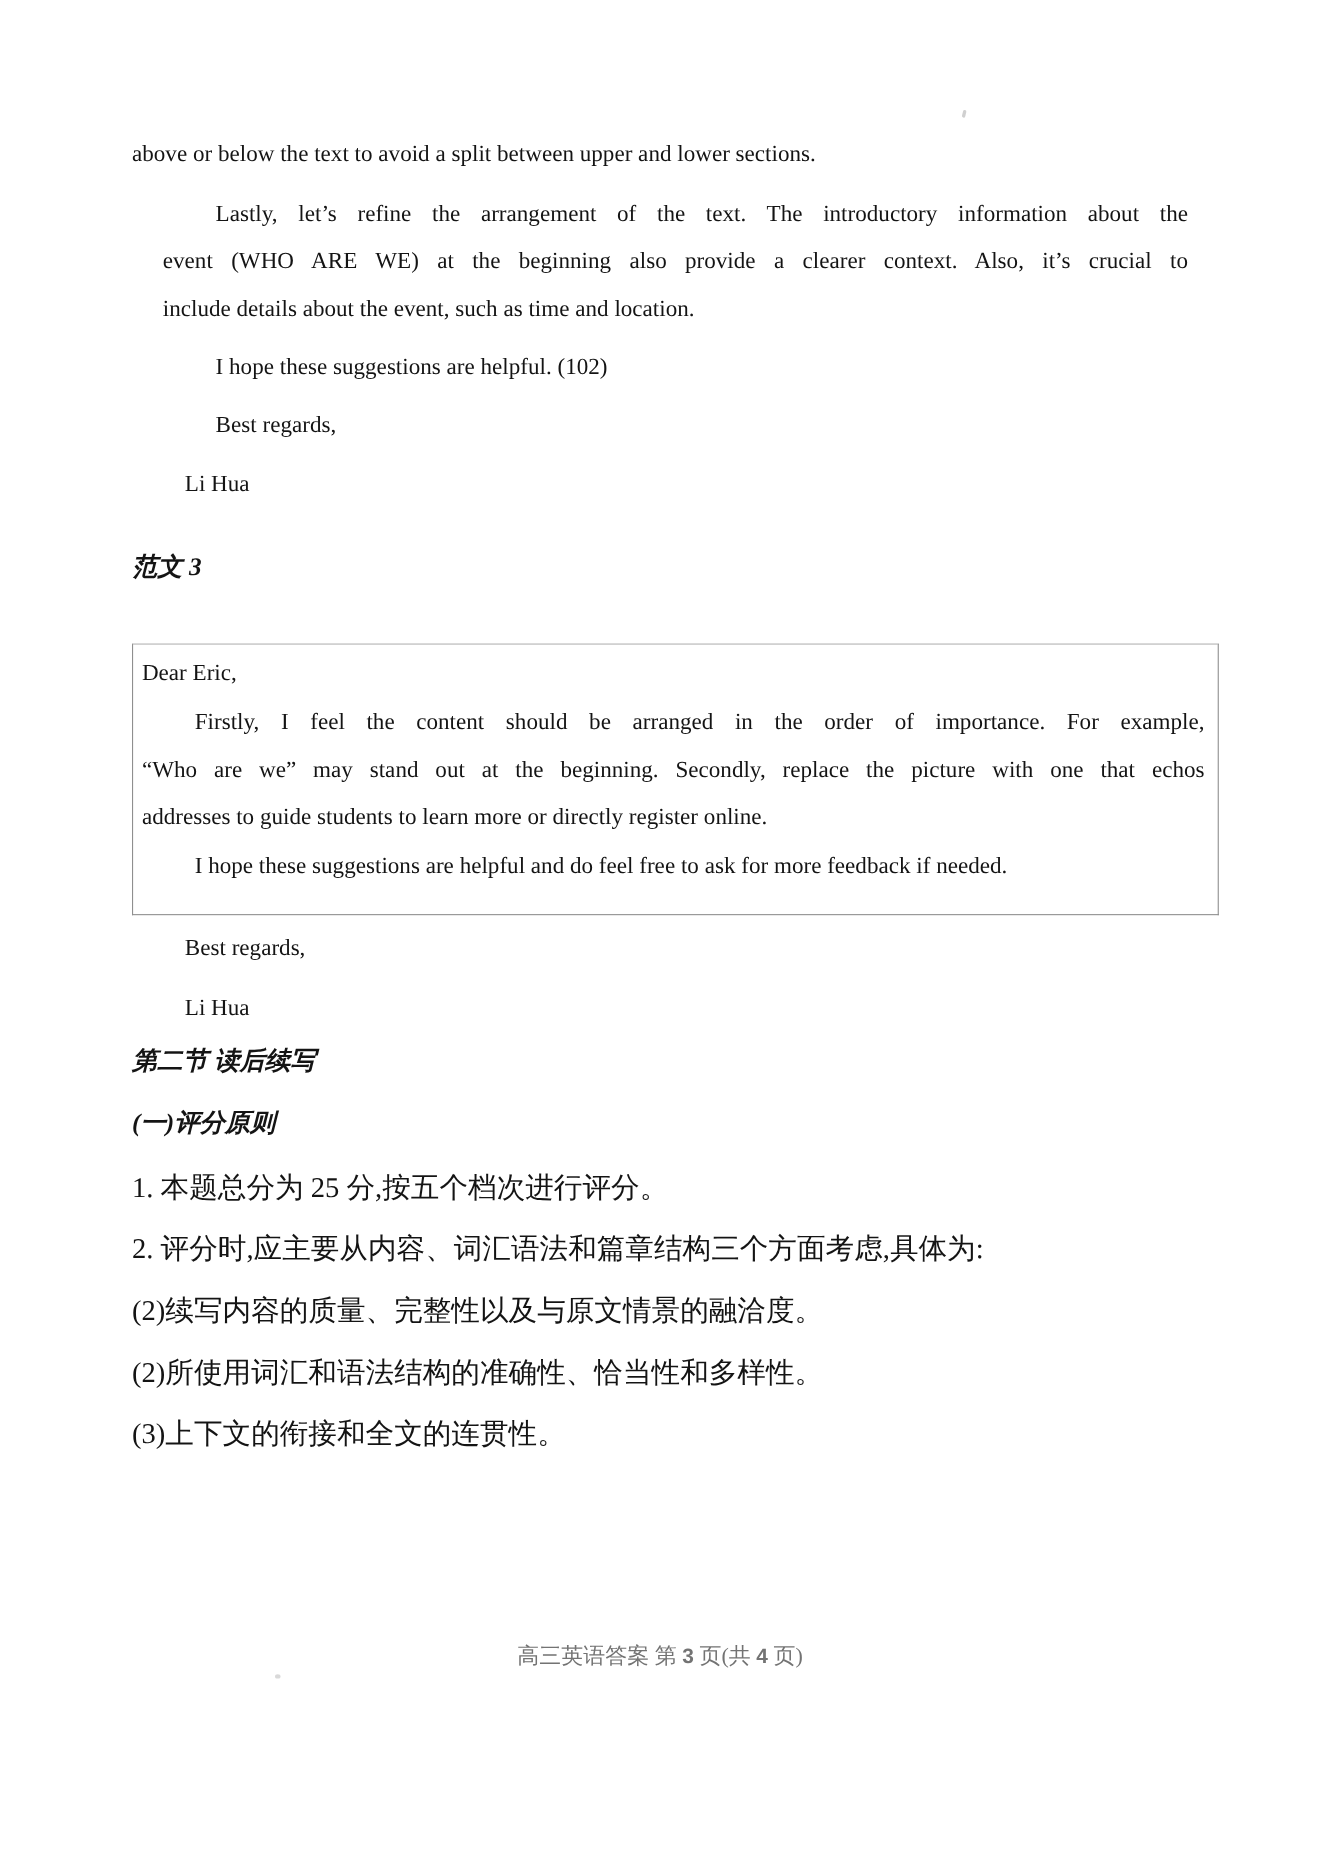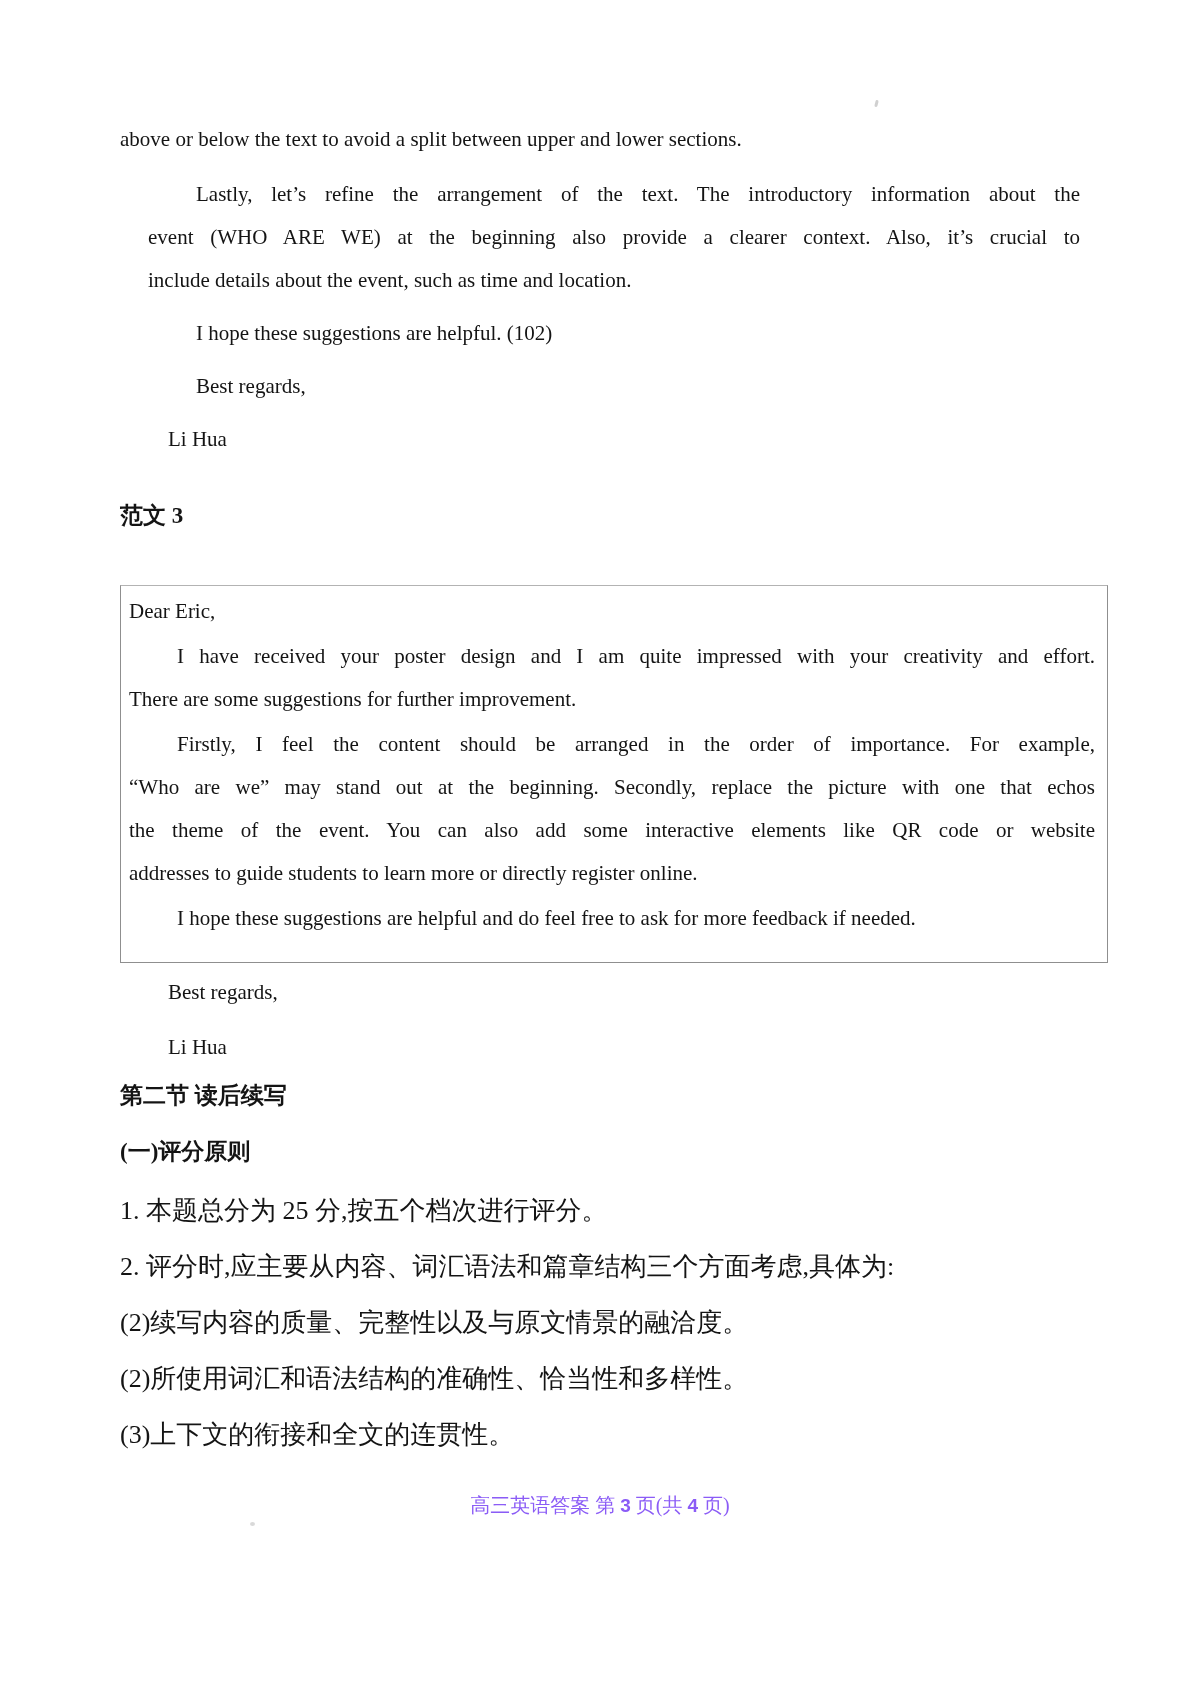--- a/index.html
+++ b/index.html
@@ -22,20 +22,21 @@
 
   .en { font-size: 21px; line-height: 43px; }
   .jline { text-align: justify; text-align-last: justify; }
   .indent { text-indent: 48px; }
   .pad48 { padding-left: 48px; }
 
   .cjk-head {
     font-size: 23px;
     font-weight: bold;
     line-height: 30px;
+    font-style: italic;
   }
   .cjk { font-size: 26px; line-height: 36px; }
 
   .mb2  { margin-bottom: 2px; }
   .mb10 { margin-bottom: 10px; margin-left: 28px; }
   .mb12 { margin-bottom: 12px; }
   .mb20 { margin-bottom: 20px; }
   .mb26 { margin-bottom: 26px; }
   .mb30 { margin-bottom: 26px; }
   .mb40 { margin-bottom: 40px; }
@@ -49,21 +50,21 @@
     margin-right: -28px;
   }
 
   .footer {
     position: absolute;
     top: 1492px;
     left: 0;
     width: 100%;
     text-align: center;
     font-size: 20px;
-    color: #8b5cf6;
+    color: #737373;
   }
   .fnum {
     font-weight: bold;
     font-family: "Liberation Sans", sans-serif;
     font-size: 19px;
   }
 
   .artifact { position: absolute; display: block; }
   .a1 {
     top: 100px; left: 875px;
@@ -101,29 +102,24 @@
 
   <p class="en pad48 mb10">Best regards,</p>
 
   <p class="en pad48 mb40">Li Hua</p>
 
   <h3 class="cjk-head mb54">范文 3</h3>
 
   <div class="letter-box">
     <p class="en mb2">Dear Eric,</p>
 
-    <div class="mb2">
-      <div class="en jline indent">I have received your poster design and I am quite impressed with your creativity and effort.</div>
-      <div class="en">There are some suggestions for further improvement.</div>
-    </div>
 
     <div class="mb2">
       <div class="en jline indent">Firstly, I feel the content should be arranged in the order of importance. For example,</div>
       <div class="en jline">“Who are we” may stand out at the beginning. Secondly, replace the picture with one that echos</div>
-      <div class="en jline">the theme of the event. You can also add some interactive elements like QR code or website</div>
       <div class="en">addresses to guide students to learn more or directly register online.</div>
     </div>
 
     <p class="en pad48">I hope these suggestions are helpful and do feel free to ask for more feedback if needed.</p>
   </div>
 
   <p class="en pad48 mt8 mb12">Best regards,</p>
 
   <p class="en pad48 mb12">Li Hua</p>
 

